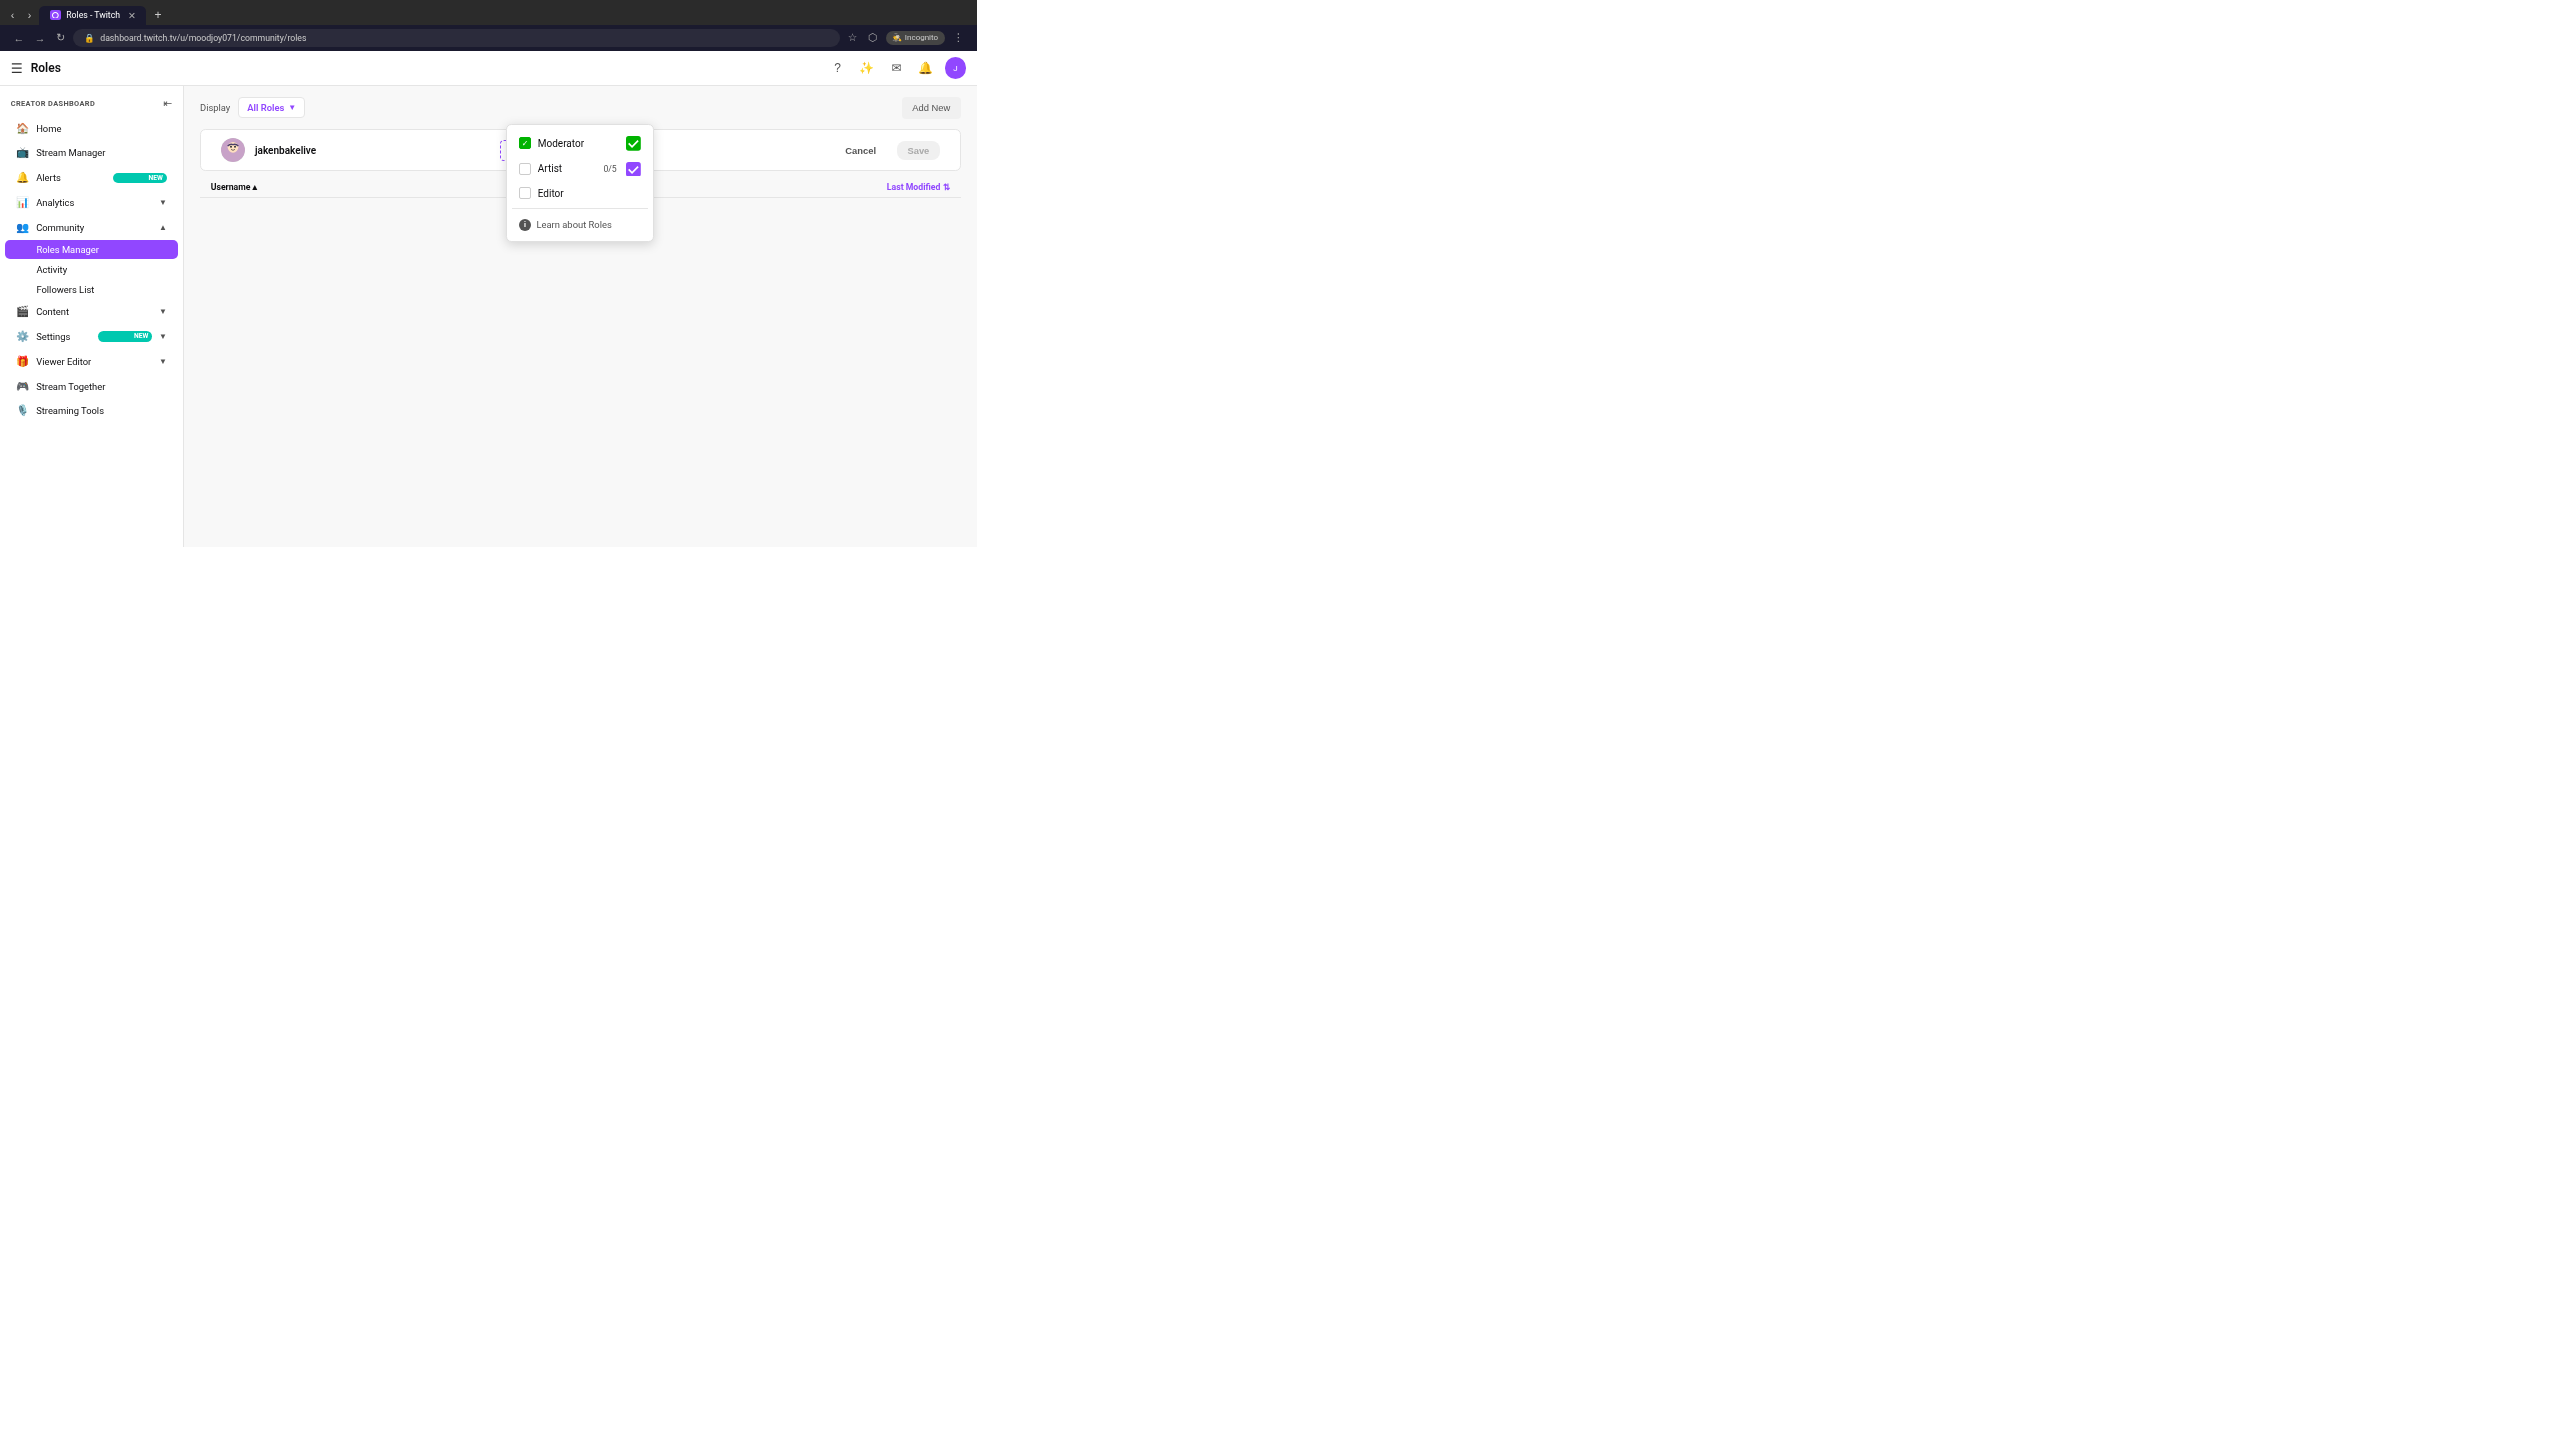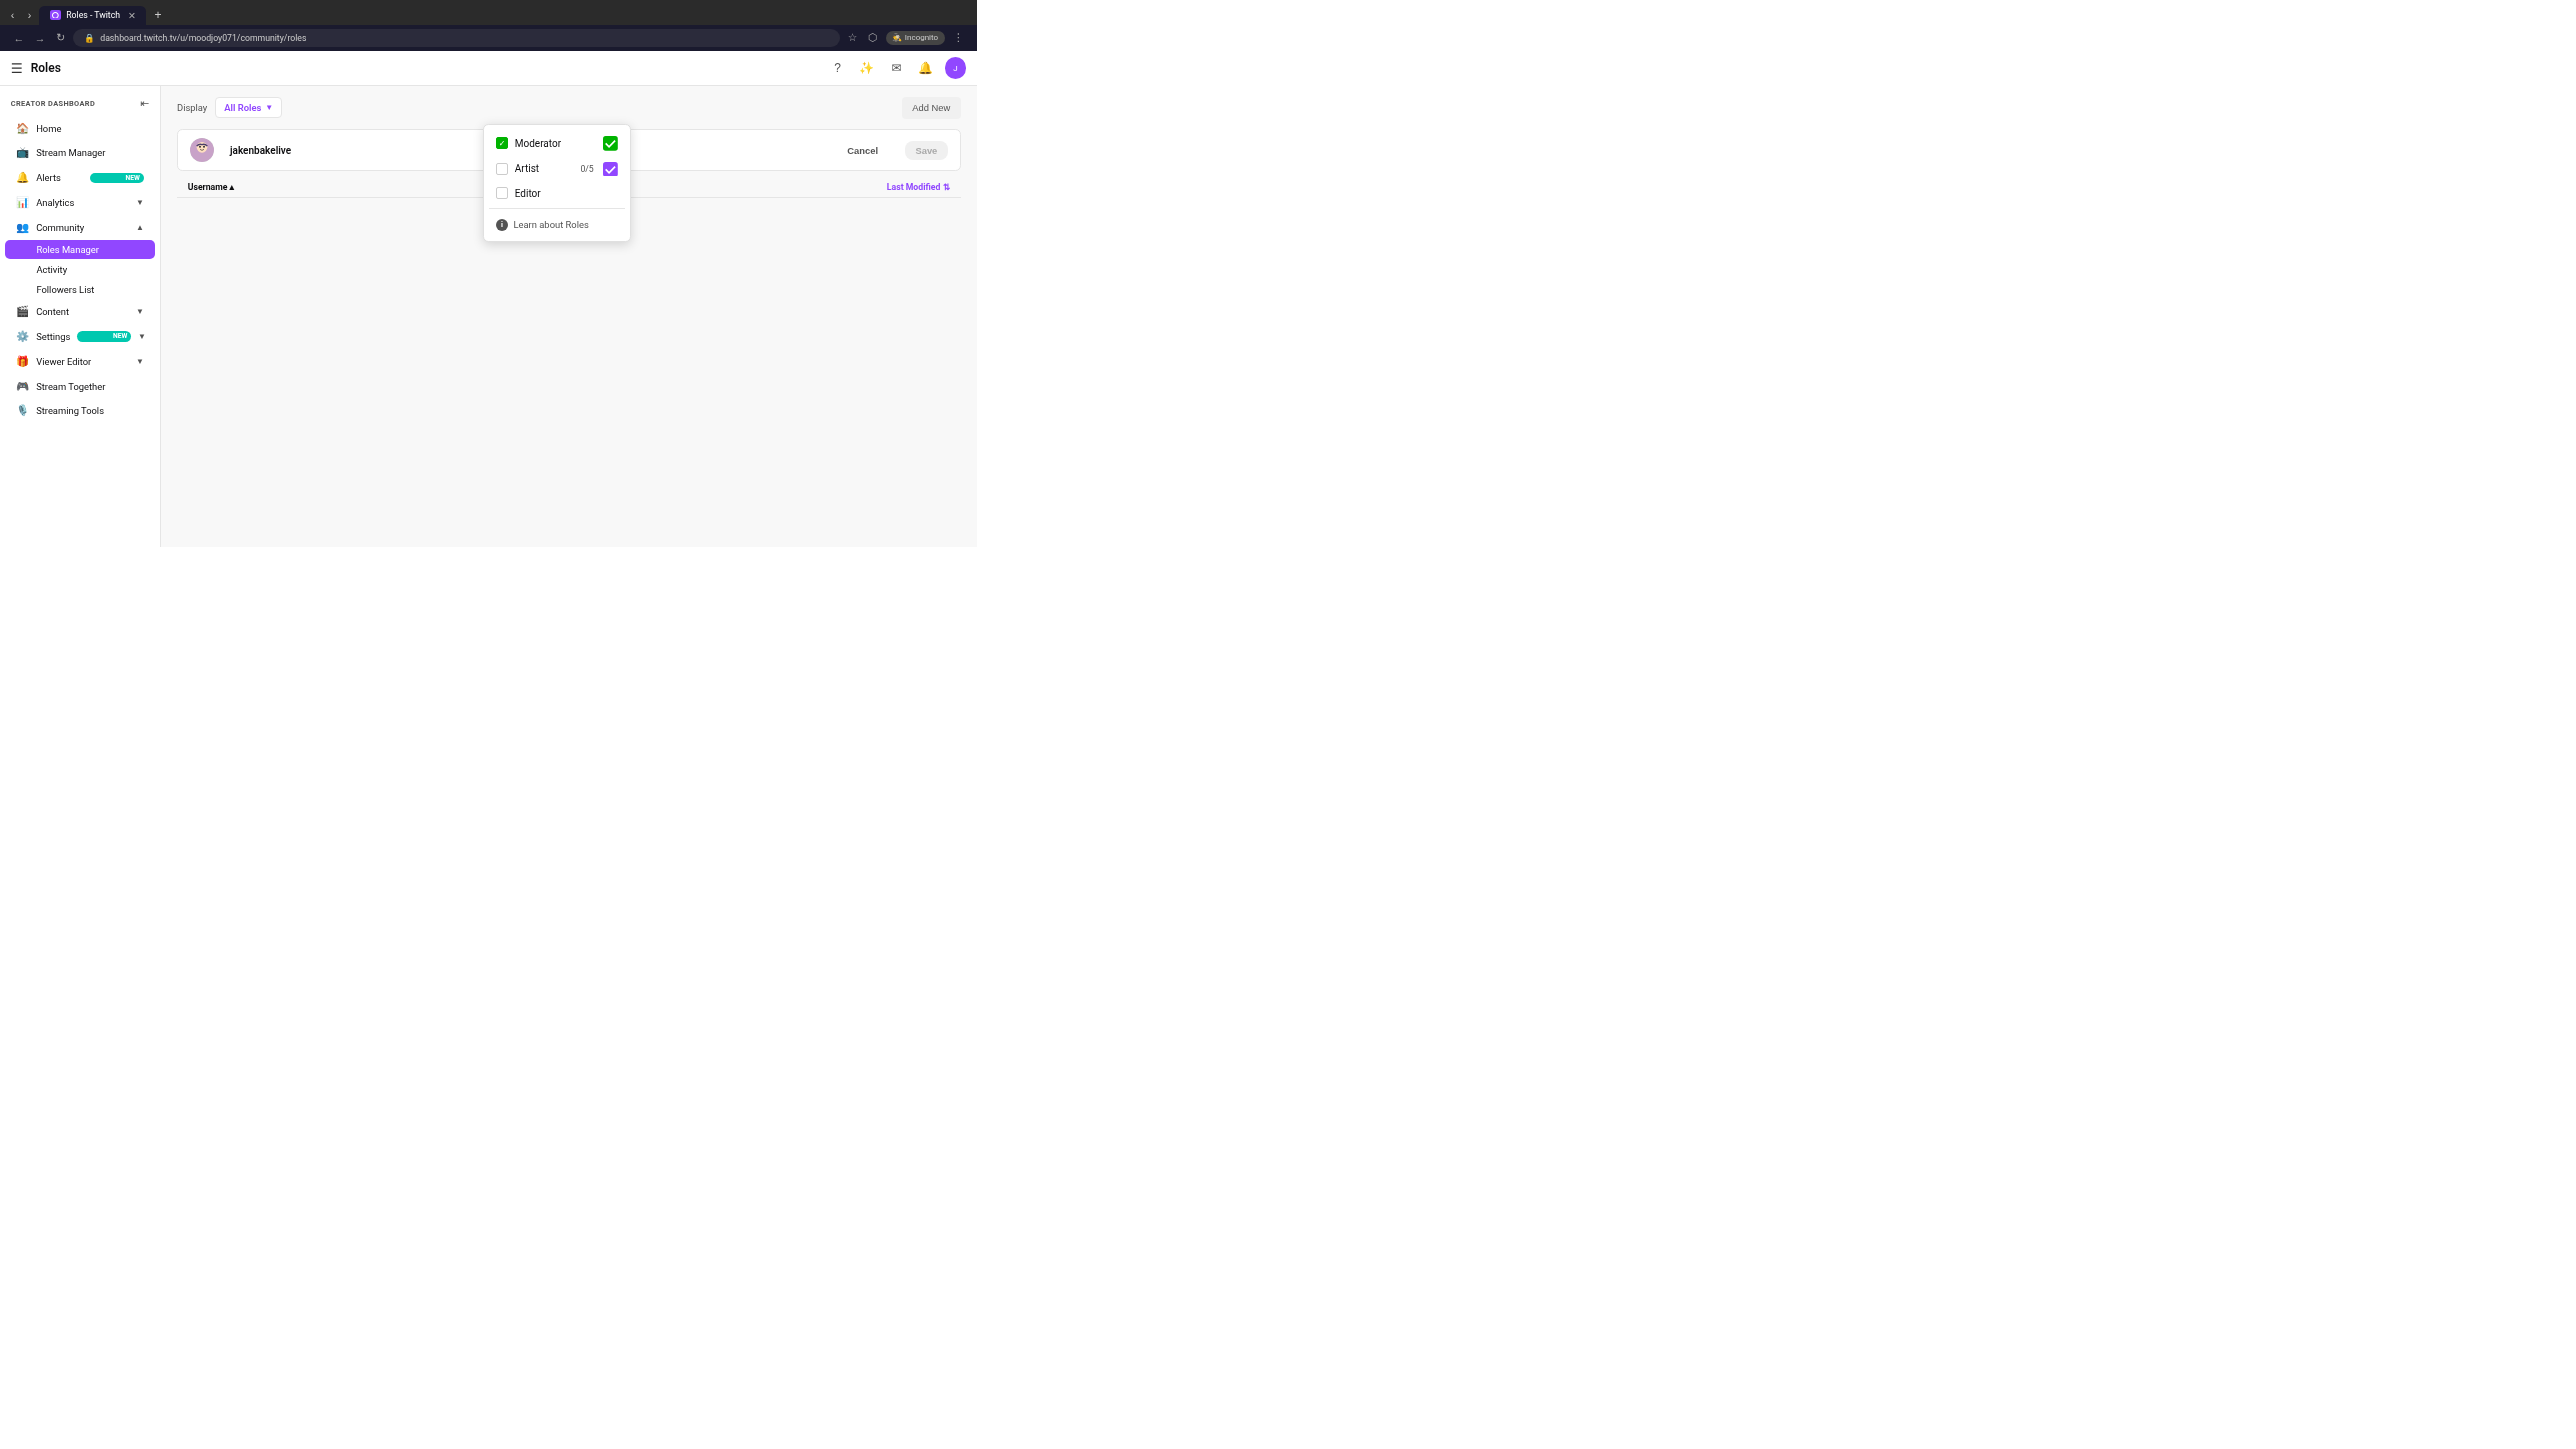--- a/index.html
+++ b/index.html
@@ -28,21 +28,21 @@
     .hamburger-btn { background: none; border: none; cursor: pointer; font-size: 13.4px; color: #333; }
     .app-title { font-size: 12px; font-weight: 600; color: #0e0e10; flex: 1; }
     .header-icons { display: flex; align-items: center; gap: 8px; margin-left: auto; }
     .header-icon-btn { background: none; border: none; cursor: pointer; color: #535353; font-size: 12px; width: 21.5px; height: 21.5px; display: flex; align-items: center; justify-content: center; border-radius: 50%; }
     .header-avatar { width: 21.5px; height: 21.5px; border-radius: 50%; background: #9147ff; cursor: pointer; display: flex; align-items: center; justify-content: center; color: white; font-size: 8px; }
 
     
     .app-body { display: flex; flex: 1; overflow: hidden; }
 
     
-    .sidebar { width: 161px; background: #fff; border-right: 0.7px solid #e5e5e5; overflow-y: auto; padding: 5.4px 0; flex-shrink: 0; }
+    .sidebar { width: 184px; background: #fff; border-right: 0.7px solid #e5e5e5; overflow-y: auto; padding: 5.4px 0; flex-shrink: 0; }
     .sidebar-section-header { padding: 5.4px 10.7px; display: flex; align-items: center; gap: 5.4px; }
     .sidebar-section-title { font-size: 7.4px; font-weight: 700; color: #535353; text-transform: uppercase; letter-spacing: 0.05em; flex: 1; }
     .sidebar-collapse-btn { background: none; border: none; cursor: pointer; color: #535353; font-size: 10.7px; }
     .sidebar-item { display: flex; align-items: center; gap: 6.7px; padding: 5.4px 10.7px; cursor: pointer; color: #0e0e10; font-size: 9.4px; border-radius: 2.7px; margin: 0.7px 5.4px; }
     .sidebar-item.active { background: #9147ff; color: #fff; }
     .sidebar-item-icon { width: 13.4px; height: 13.4px; display: flex; align-items: center; justify-content: center; flex-shrink: 0; font-size: 10.7px; }
     .sidebar-item-label { flex: 1; }
     .sidebar-badge { background: #00b300; color: white; font-size: 6.7px; font-weight: 700; padding: 1.3px 4px; border-radius: 5.4px; text-transform: uppercase; }
     .sidebar-badge.new { background: #00c8af; padding-left: 36px; }
     .sidebar-arrow { font-size: 8px; color: #535353; }
@@ -50,21 +50,21 @@
 
     
     .main-panel { flex: 1; overflow-y: auto; padding: 10.7px 16px; background: #f8f8f8; position: relative; }
     .main-toolbar { display: flex; align-items: center; gap: 8px; margin-bottom: 10.7px; }
     .display-label { font-size: 9.4px; color: #535353; }
     .filter-dropdown { display: flex; align-items: center; gap: 4px; background: #fff; border: 0.7px solid #e5e5e5; border-radius: 4px; padding: 4px 8px; cursor: pointer; font-size: 9.4px; font-weight: 600; color: #9147ff; }
     .filter-dropdown-arrow { font-size: 8px; }
     .add-new-btn { margin-left: auto; background: #f0f0f0; border: none; border-radius: 4px; padding: 5.4px 10.7px; font-size: 9.4px; cursor: pointer; color: #535353; }
 
     
-    .user-row { background: #fff; border: 0.7px solid #e5e5e5; border-radius: 5.4px; padding: 8px 12px; display: flex; align-items: center; gap: 16px; margin-bottom: 5.4px; position: relative; }
+    .user-row { background: #fff; border: 0.7px solid #e5e5e5; border-radius: 5.4px; padding: 8px 20px; display: flex; align-items: center; gap: 10px; margin-bottom: 5.4px; position: relative; }
     .user-avatar { width: 24px; height: 24px; border-radius: 50%; background: #ccc; overflow: hidden; display: flex; align-items: center; justify-content: center; }
     .user-name { font-size: 10px; font-weight: 600; color: #0e0e10; flex: 1; }
     .add-role-btn { display: flex; align-items: center; gap: 4px; border: 1.3px dashed #9147ff; border-radius: 4px; padding: 4px 9.4px; font-size: 9.4px; font-weight: 600; color: #9147ff; cursor: pointer; background: none; }
     .cancel-btn { border: none; background: none; padding: 4px 10.7px; font-size: 9.4px; font-weight: 600; color: #535353; cursor: pointer; }
     .save-btn { background: #f0f0f0; border: none; border-radius: 8px; padding: 4px 10.7px; font-size: 9.4px; font-weight: 600; color: #aaa; cursor: pointer; }
 
     
     .table-header { display: flex; align-items: center; padding: 5.4px 10.7px; border-bottom: 0.7px solid #e5e5e5; margin-bottom: 5.4px; }
     .table-col-username { font-size: 8.7px; font-weight: 700; color: #0e0e10; display: flex; align-items: center; gap: 0; cursor: pointer; }
     .table-col-last-modified { margin-left: auto; font-size: 8.7px; font-weight: 700; color: #9147ff; display: flex; align-items: center; gap: 2.7px; cursor: pointer; }

